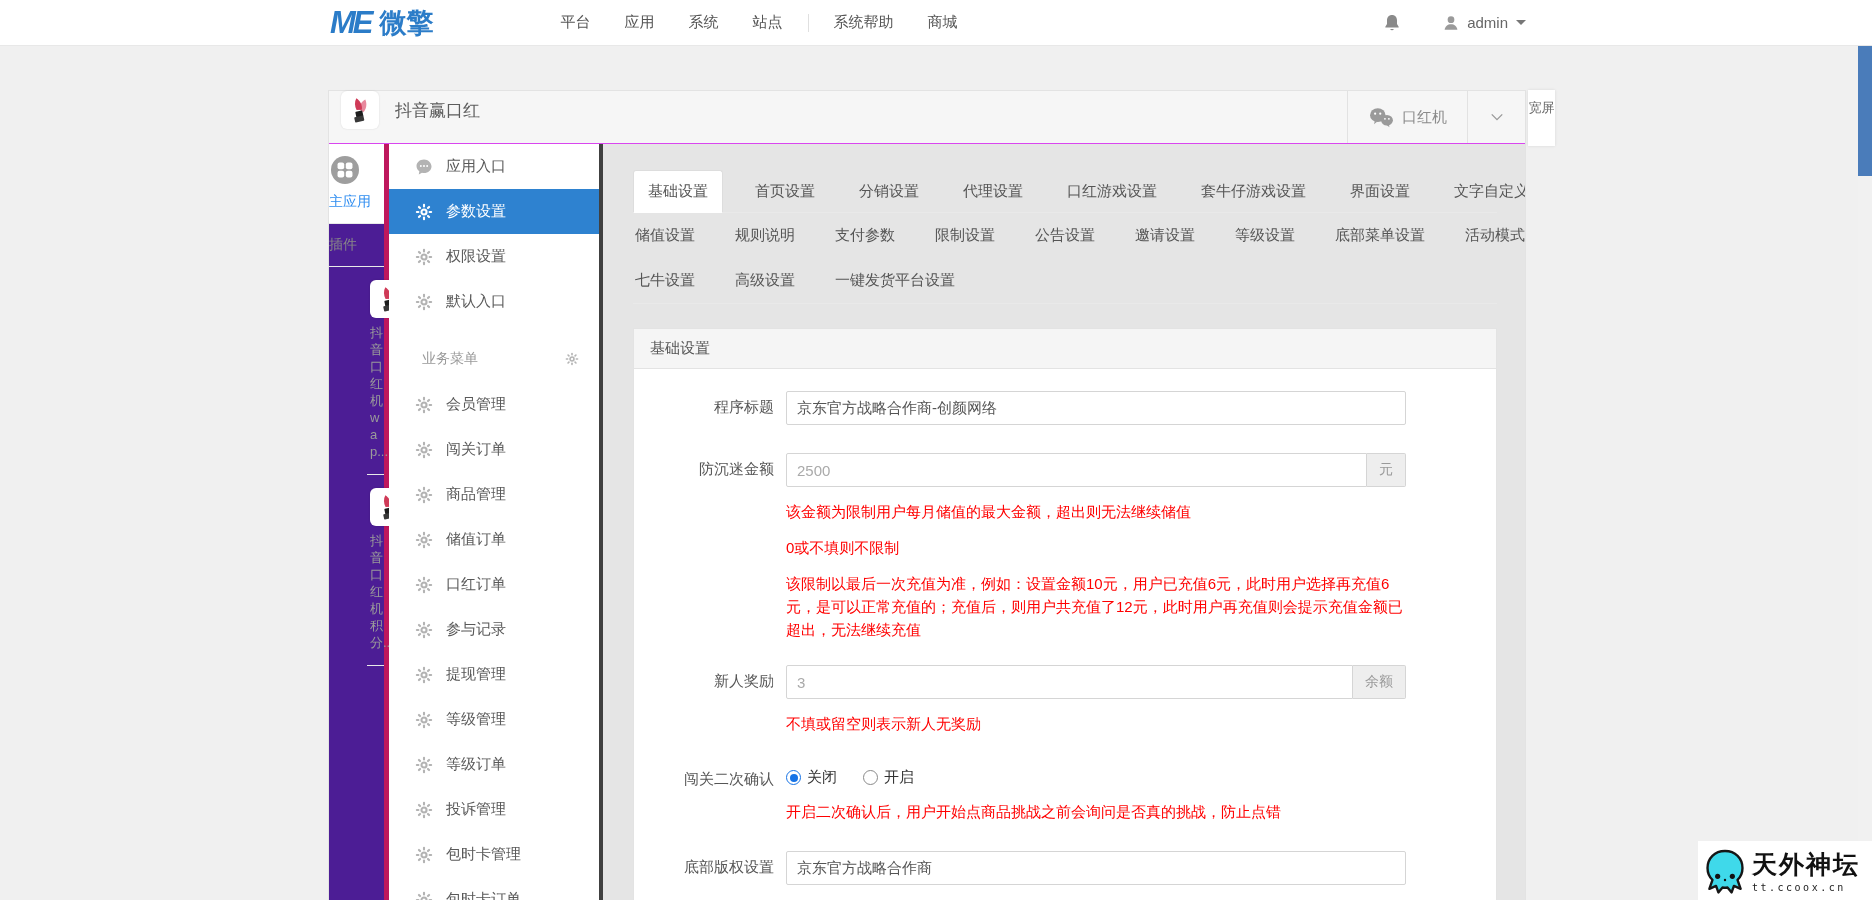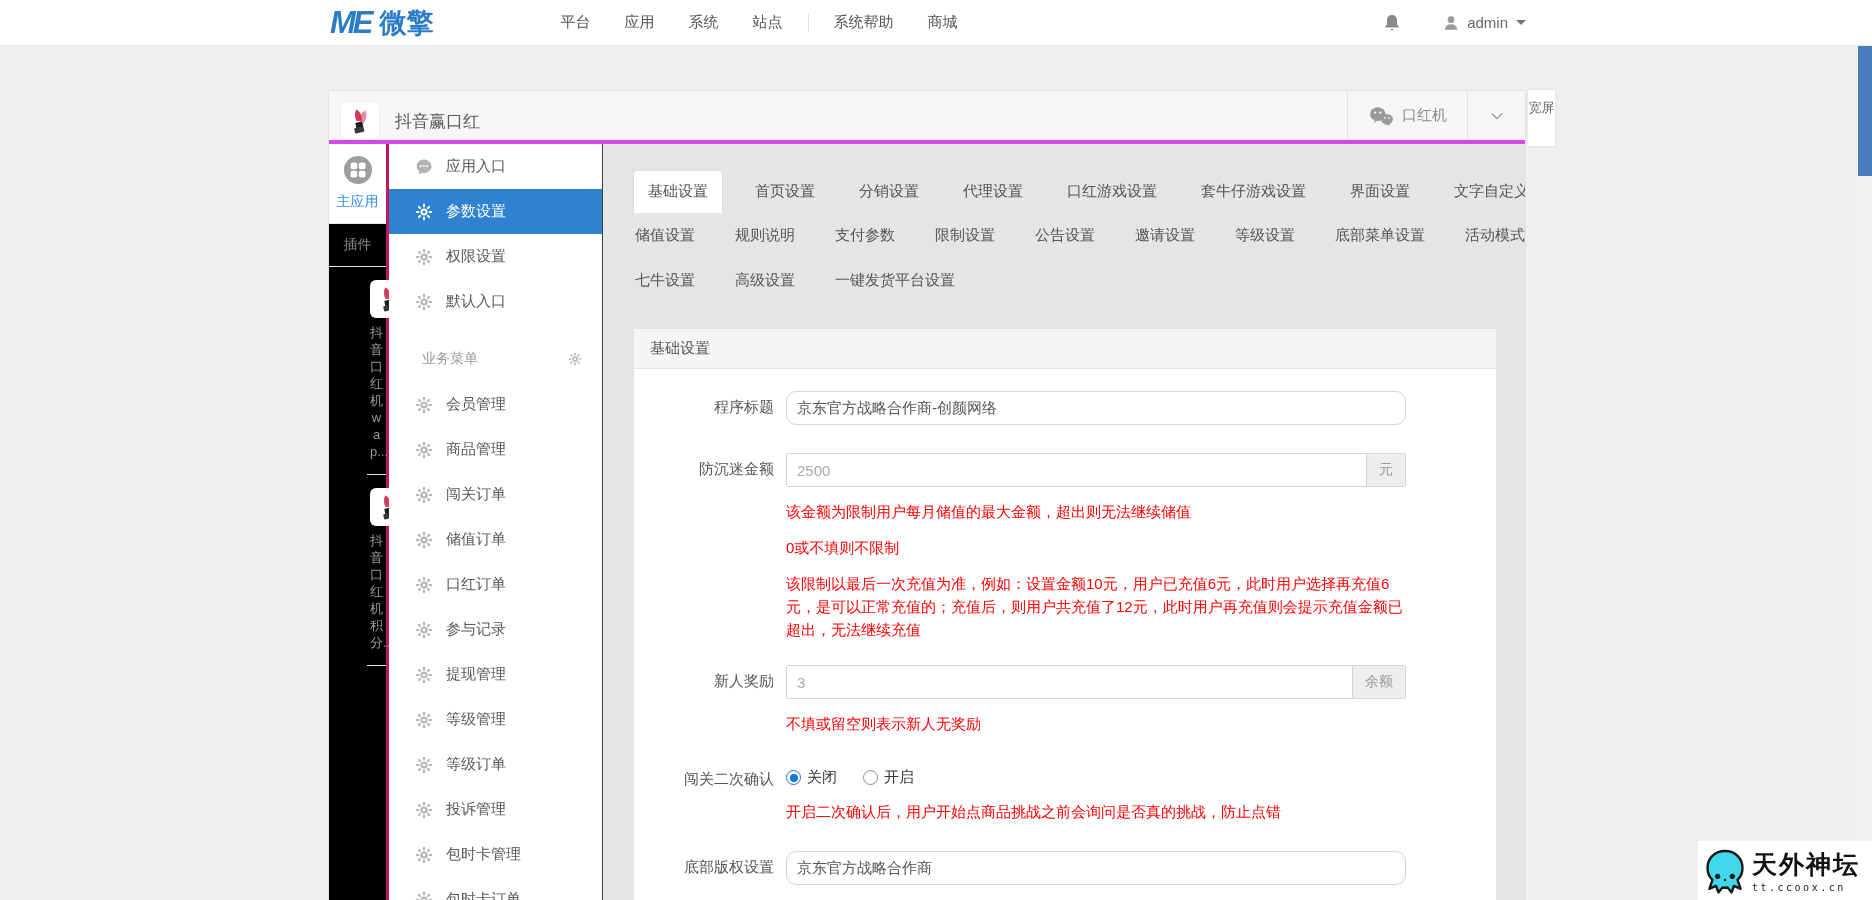--- a/index.html
+++ b/index.html
@@ -18,47 +18,47 @@
   .vdiv { width:1px; height:18px; background:#e0e0e0; margin:0 8px; }
   .top-right { margin-left:auto; display:flex; align-items:center; }
   .bell { width:20px; height:20px; color:#8a8a8a; cursor:pointer; }
   .bell svg { width:20px; height:20px; }
   .user { display:flex; align-items:center; margin-left:40px; cursor:pointer; color:#666; font-size:15px; }
   .user .uic { width:18px; height:18px; color:#9a9a9a; margin-right:7px; }
   .caret { width:0; height:0; border-left:5px solid transparent; border-right:5px solid transparent; border-top:5px solid #777; margin-left:8px; }
 
   
   .app-card { position:absolute; left:328px; top:90px; width:1198px; height:810px; background:#fff; border:1px solid #e3e3e3; border-bottom:none; }
-  .app-header { height:53px; background:#f6f6f6; border-bottom:4px solid #d946ef; display:flex; align-items:flex-end; justify-content:space-between; }
+  .app-header { height:53px; background:#f6f6f6; border-bottom:1px solid #d946ef; display:flex; align-items:flex-start; justify-content:space-between; }
   .app-id { display:flex; align-items:center; padding-left:12px; }
   .app-icon { width:38px; height:38px; background:#fff; border-radius:6px; display:flex; align-items:center; justify-content:center; box-shadow:0 0 2px rgba(0,0,0,.12); }
   .app-icon svg { width:30px; height:30px; }
   .app-title { margin-left:16px; font-size:17px; color:#5c5c5c; }
   .header-cells { display:flex; height:100%; }
   .hcell { border-left:1px solid #e2e2e2; height:100%; display:flex; align-items:center; justify-content:center; color:#8b8b8b; font-size:15px; cursor:pointer; }
   .hcell.acct { width:120px; }
   .hcell.acct .wicon { width:26px; height:22px; color:#9a9a9a; margin-right:8px; }
   .hcell.chev { width:58px; color:#9a9a9a; }
   .hcell.chev svg { width:18px; height:18px; }
 
   .app-body { display:flex; height:756px; background:#fff; }
 
   
-  .rail { width:60px; flex:none; border-right:3px solid #be185d; background:#000000; text-align:center; }
+  .rail { width:60px; flex:none; border-right:5px solid #be185d; background:#4c1d95; }
   .rail-block.main { background:#fff; padding:10px 0 12px; border-bottom:1px solid #e9e9e9; cursor:pointer; }
   .rail-ic { width:32px; height:32px; color:#9e9e9e; }
   .rail-label { font-size:14px; color:#2d8cf0; margin-top:3px; }
   .rail-sep-label { padding:12px 0; font-size:14px; color:#888; border-bottom:1px solid #e9e9e9; }
   .rail-block.plug { padding:13px 3px 14px; border-bottom:1px solid #e9e9e9; cursor:pointer;margin-left:38px; }
   .plug-icon { display:inline-flex; width:38px; height:38px; background:#fff; border-radius:6px; align-items:center; justify-content:center; box-shadow:0 0 2px rgba(0,0,0,.18); }
   .plug-icon svg { width:30px; height:30px; }
   .plug-label { font-size:13px; color:#9a9a9a; margin-top:6px; line-height:17px; word-break:break-all; }
 
   
-  .menu { width:214px; flex:none; border-right:1px solid #404040; background:#fff; }
+  .menu { width:214px; flex:none; border-right:4px solid #404040; background:#fff; }
   .mi { display:flex; align-items:center; height:45px; padding-left:26px; color:#595959; font-size:15px; cursor:pointer; text-decoration:none; }
   .mi .mic { width:18px; height:18px; margin-right:13px; color:#b3b3b3; flex:none; }
   .mi.active { background:#2e82d0; color:#fff; }
   .mi.active .mic { color:#fff; }
   .msection { display:flex; align-items:center; height:46px; padding:0 20px 0 33px; color:#999; font-size:14px; margin-top:12px;gap:10px; }
   .msection .sgear { margin-left:auto; width:14px; height:14px; color:#b5b5b5; cursor:pointer; }
 
   
   .content { flex:1; padding:0 28px 0 30px; background:#e5e5e5; overflow:hidden; }
   .tabs { margin-top:26px; font-size:15px; color:#555; }
@@ -70,21 +70,21 @@
   .tab.active { border:1px solid #ddd; border-bottom-color:#fff; background:#fff; border-radius:3px 3px 0 0; padding:11px 14px; margin-bottom:-1px; margin-right:30px; }
 
   .panel { border:1px solid #e3e3e3; border-radius:2px; margin-top:24px; }
   .panel-head { background:#f5f5f5; border-bottom:1px solid #e3e3e3; padding:10px 16px; font-size:15px; color:#555; }
   .panel-body { padding:22px 0 40px; background:#fff; }
 
   .fgroup { display:flex; margin-bottom:28px; }
   .fgroup.tight { margin-bottom:24px; }
   .flabel { width:152px; flex:none; text-align:right; padding-right:12px; padding-top:7px; color:#565656; font-size:15px; }
   .fctrl { width:620px; }
-  .txt { width:100%; height:34px; border:1px solid #d5d5d5; border-radius:10px; padding:0 10px; font-size:15px; color:#555; background:#fff; outline:none; font-family:inherit; }
+  .txt { width:100%; height:34px; border:1px solid #d5d5d5; border-radius:2px; padding:0 10px; font-size:15px; color:#555; background:#fff; outline:none; font-family:inherit; }
   .txt::placeholder { color:#aaa; }
   .igroup { display:flex; width:620px; }
   .igroup .txt { flex:1; border-radius:2px 0 0 2px; }
   .addon { border:1px solid #d5d5d5; border-left:none; background:#eee; color:#999; display:flex; align-items:center; justify-content:center; padding:0 12px; font-size:14px; border-radius:0 2px 2px 0; flex:none; }
   .help { color:#f00; font-size:15px; line-height:23px; margin-top:13px; }
   .radios { display:flex; align-items:center; padding-top:5px; }
   .radio-opt { display:flex; align-items:center; margin-right:26px; cursor:pointer; font-size:15px; color:#333; }
   .radio { width:15px; height:15px; border-radius:50%; border:1px solid #8a8a8a; background:#fff; margin-right:6px; position:relative; flex:none; }
   .radio.checked { border-color:#1673e6; }
   .radio.checked::after { content:''; position:absolute; left:2.5px; top:2.5px; width:8px; height:8px; border-radius:50%; background:#1673e6; }
@@ -295,27 +295,27 @@
         <a class="mi">
             <svg class="mic">
               <use href="#i-gear" xlink:href="#i-gear"></use>
             </svg>
             <span>会员管理</span>
           </a>
         <a class="mi">
             <svg class="mic">
               <use href="#i-gear" xlink:href="#i-gear"></use>
             </svg>
+            <span>闯关订单</span>
+          </a>
+        <a class="mi">
+            <svg class="mic">
+              <use href="#i-gear" xlink:href="#i-gear"></use>
+            </svg>
             <span>商品管理</span>
-          </a>
-        <a class="mi">
-            <svg class="mic">
-              <use href="#i-gear" xlink:href="#i-gear"></use>
-            </svg>
-            <span>闯关订单</span>
           </a>
         <a class="mi">
             <svg class="mic">
               <use href="#i-gear" xlink:href="#i-gear"></use>
             </svg>
             <span>储值订单</span>
           </a>
         <a class="mi">
             <svg class="mic">
               <use href="#i-gear" xlink:href="#i-gear"></use>

